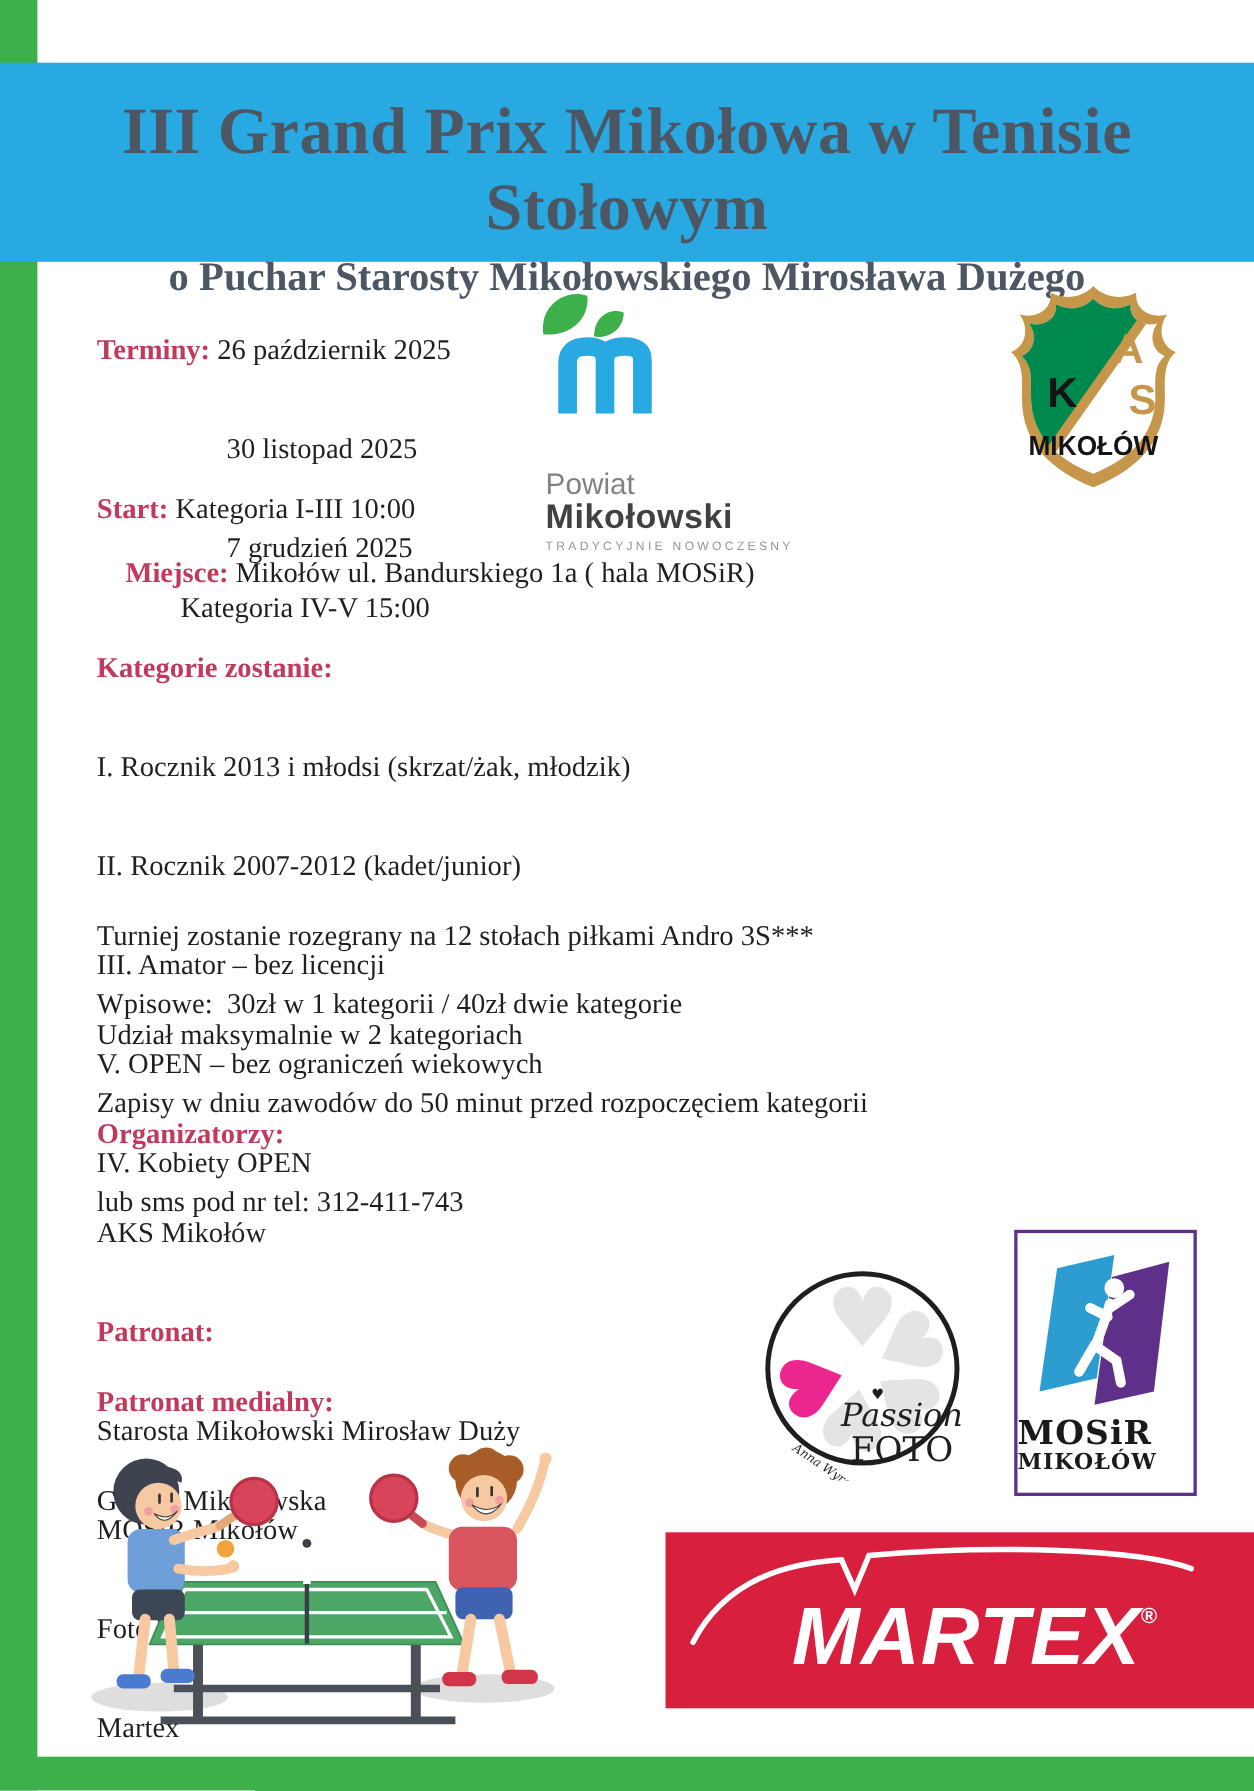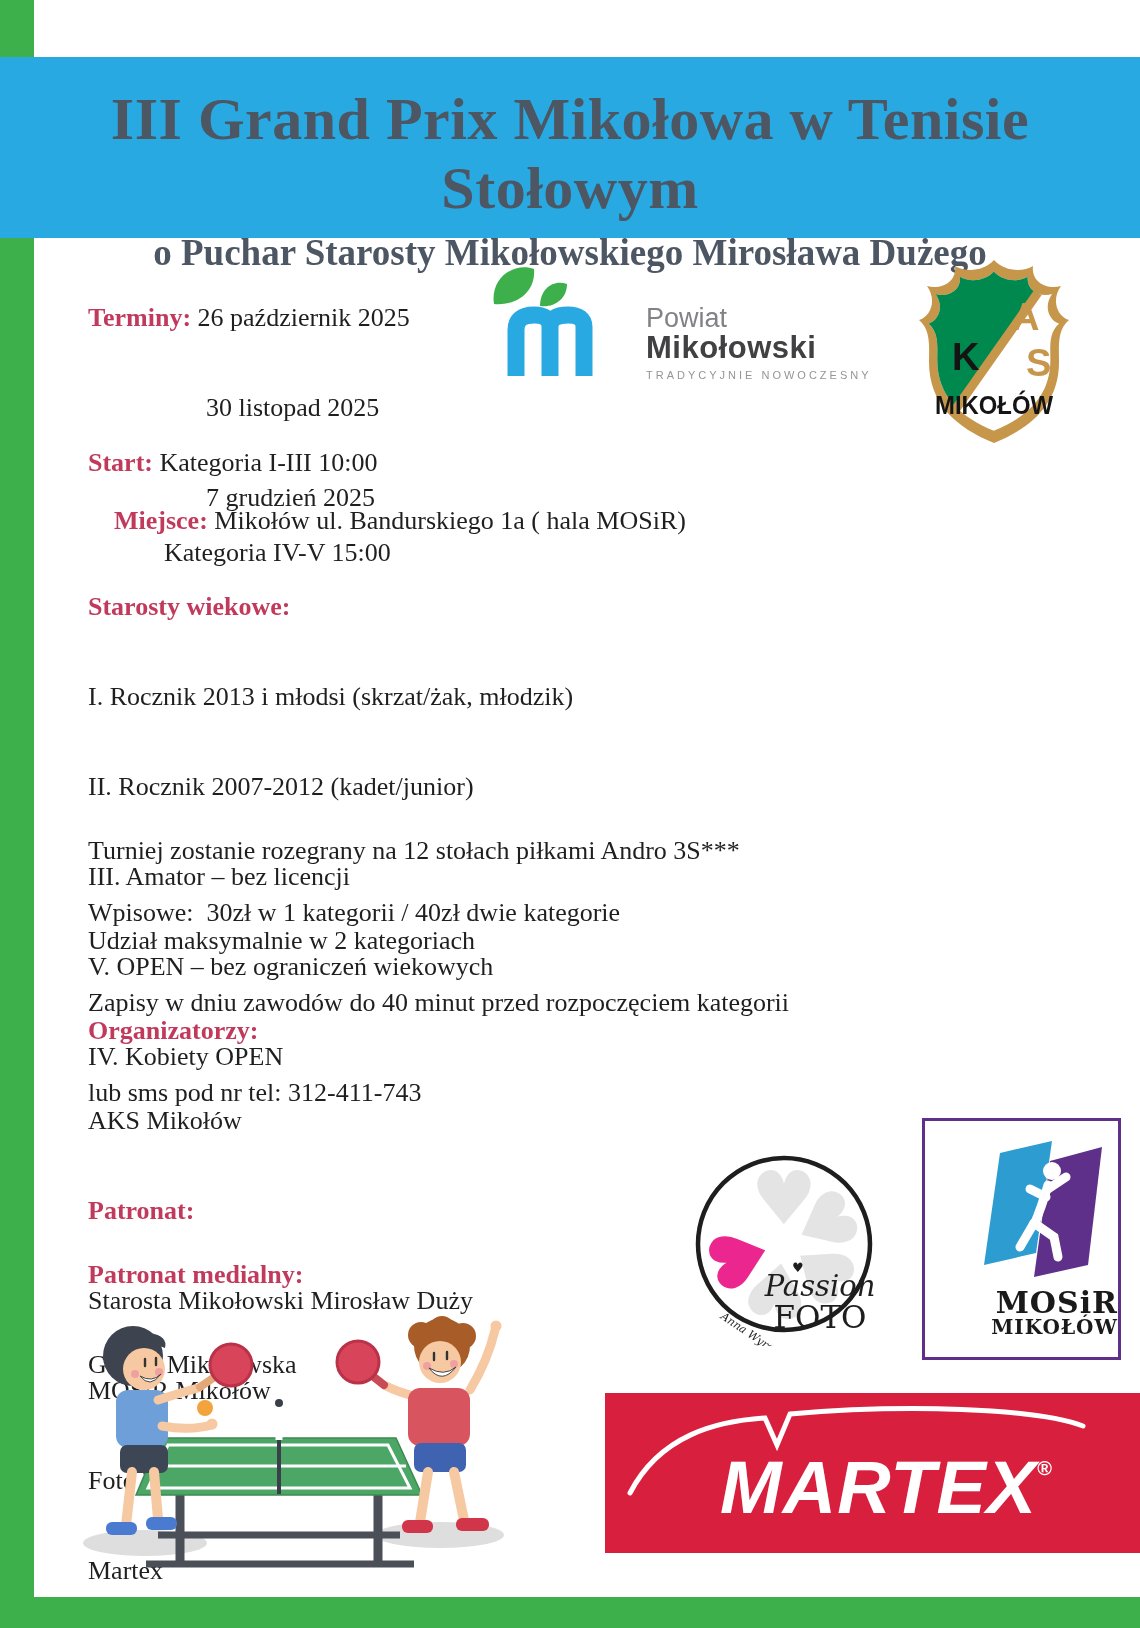--- a/index.html
+++ b/index.html
@@ -12,32 +12,32 @@
           color:#4D5663;text-align:center;}
   .banner .t1{margin:0;padding-top:28px;font-size:60px;font-weight:bold;letter-spacing:.5px;}
   .banner .t2{margin:0;padding-top:8px;font-size:37px;font-weight:bold;}
 
   .txt{position:absolute;left:88px;font-size:26px;color:#1F1F1F;line-height:30px;white-space:pre;}
   .lbl{color:#C13A5C;font-weight:bold;}
   .ind-terminy{padding-left:118px;}
   .ind-start{padding-left:76px;}
 
   
-  .powiat{position:absolute;left:486px;top:258px;display:flex;align-items:flex-start;}
+  .powiat{position:absolute;left:486px;top:258px;display:flex;align-items:flex-start;flex-direction:column;}
   .powiat .ptxt{margin-left:10px;margin-top:46px;font-family:"Liberation Sans",sans-serif;line-height:1.05;}
   .powiat .p1{font-size:27px;color:#808285;}
   .powiat .p2{font-size:31px;font-weight:bold;color:#414042;letter-spacing:.5px;}
   .powiat .p3{font-size:11px;color:#939598;letter-spacing:3px;margin-top:5px;}
 
   .aks{position:absolute;left:908px;top:256px;}
   .passion{position:absolute;left:692px;top:1146px;}
 
   
   .mosir{position:absolute;left:922px;top:1118px;width:160px;height:236px;background:#fff;
-         border:3px solid #5F3089;text-align:right;padding-left:33px;}
+         border:3px solid #5F3089;text-align:left;}
   .mosir .mtxt{font-family:"DejaVu Serif",serif;font-weight:bold;color:#1A1A1A;line-height:.95;}
   .mosir .m1{font-size:30px;letter-spacing:1px;margin-top:2px;}
   .mosir .m2{font-size:20px;letter-spacing:1px;}
 
   
   .martex{position:absolute;left:605px;top:1393px;width:563px;height:160px;background:#D81F3D;}
   .martex svg{position:absolute;left:0;top:0;}
   .martex .mx{position:absolute;left:0;top:52px;width:100%;text-align:center;
       font-family:"Liberation Sans",sans-serif;font-style:italic;font-weight:bold;
       font-size:74px;color:#ffffff;letter-spacing:1px;}
@@ -67,36 +67,36 @@
   <div class="txt" style="top:388px;">
     <div><span class="lbl">Start:</span> <span>Kategoria I-III 10:00</span></div>
     <div class="ind-start">Kategoria IV-V 15:00</div>
   </div>
 
   <div class="txt" style="top:476px;">
     <span class="lbl">Miejsce:</span> <span>Mikołów ul. Bandurskiego 1a ( hala MOSiR)</span>
   </div>
 
   <div class="txt" style="top:532px;">
-    <div class="lbl">Starosty wiekowe:</div>
+    <div class="lbl">Kategorie zostanie:</div>
     <div>I. Rocznik 2013 i młodsi (skrzat/żak, młodzik)</div>
     <div>II. Rocznik 2007-2012 (kadet/junior)</div>
     <div>III. Amator – bez licencji</div>
     <div>V. OPEN – bez ograniczeń wiekowych</div>
     <div>IV. Kobiety OPEN</div>
   </div>
 
   <div class="txt" style="top:776px;">
     <div>Turniej zostanie rozegrany na 12 stołach piłkami Andro 3S***</div>
     <div>Udział maksymalnie w 2 kategoriach</div>
   </div>
 
   <div class="txt" style="top:838px;">
     <div>Wpisowe:  30zł w 1 kategorii / 40zł dwie kategorie</div>
-    <div>Zapisy w dniu zawodów do 40 minut przed rozpoczęciem kategorii</div>
+    <div>Zapisy w dniu zawodów do 50 minut przed rozpoczęciem kategorii</div>
     <div>lub sms pod nr tel: 312-411-743</div>
   </div>
 
   <div class="txt" style="top:956px;">
     <div class="lbl">Organizatorzy:</div>
     <div>AKS Mikołów</div>
     <div class="lbl">Patronat:</div>
     <div>Starosta Mikołowski Mirosław Duży</div>
     <div>MOSiR Mikołów</div>
     <div>Foto Wyrobek</div>

